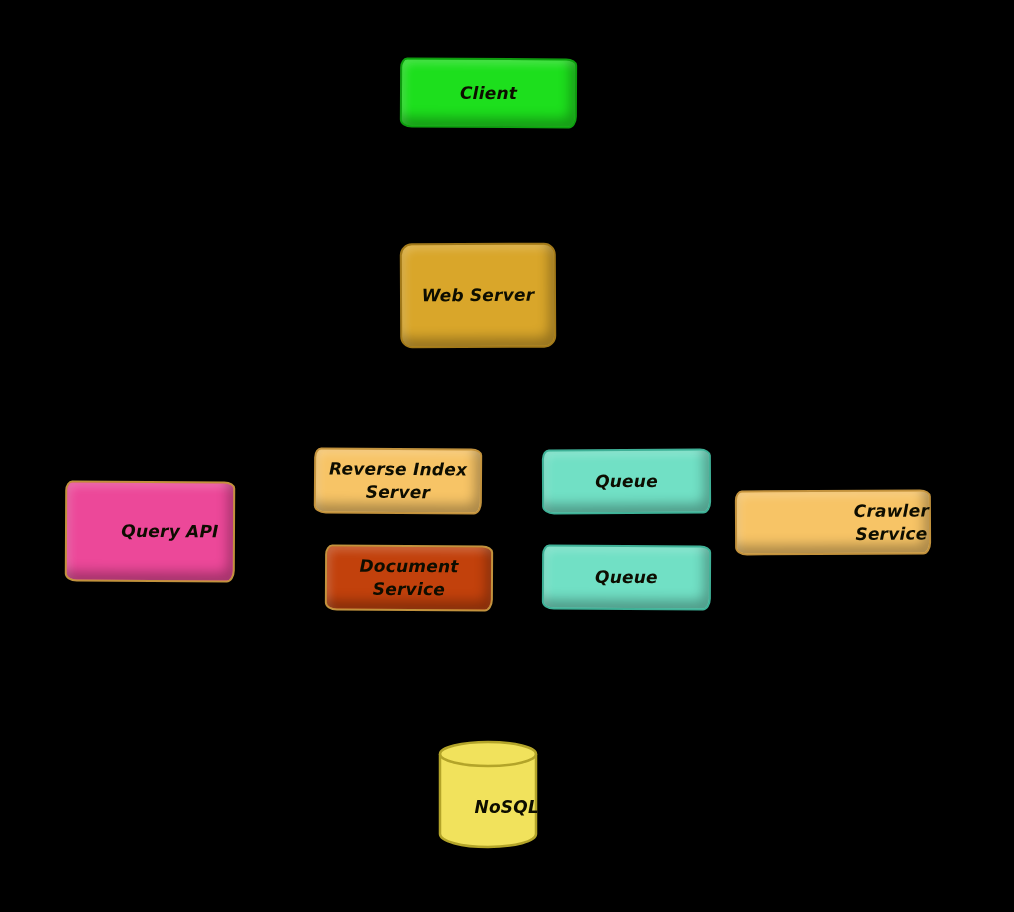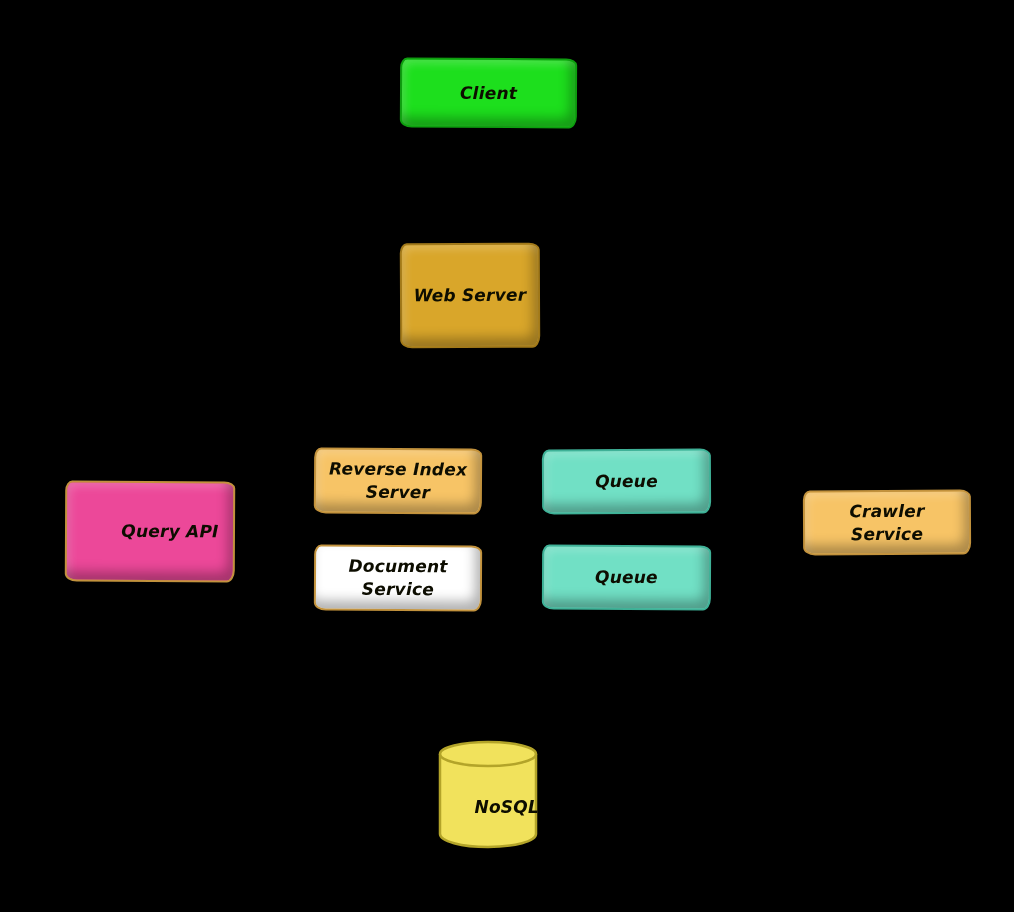--- a/index.html
+++ b/index.html
@@ -29,25 +29,25 @@
     border: 2px solid;
     border-radius: 7px 11px 8px 12px / 10px 7px 12px 8px;
     box-shadow:
       inset -5px -8px 12px rgba(0,0,0,0.30),
       inset 3px 4px 8px rgba(255,255,255,0.22);
   }
   .label { white-space: pre-line; position: relative; z-index: 2; }
 
   
   .n-client           { left: 400px; top: 58px;  width: 177px; height: 70px;  transform: rotate(0.3deg); }
-  .n-web-server       { left: 400px; top: 243px; width: 140px; height: 105px; transform: rotate(-0.3deg); }
+  .n-web-server       { left: 400px; top: 243px; width: 156px; height: 105px; transform: rotate(-0.3deg); border-radius: 12px; }
   .n-reverse-index    { left: 314px; top: 448px; width: 168px; height: 66px;  transform: rotate(0.4deg); }
   .n-queue-in         { left: 542px; top: 449px; width: 169px; height: 65px;  transform: rotate(-0.3deg); }
   .n-query-api        { left: 65px;  top: 481px; width: 170px; height: 101px; transform: rotate(0.3deg); }
-  .n-crawler-service  { left: 803px; top: 490px; width: 168px; height: 65px;  transform: rotate(-0.3deg); }
+  .n-crawler-service  { left: 735px; top: 490px; width: 196px; height: 65px;  transform: rotate(-0.3deg); justify-content: flex-end; }
   .n-document-service { left: 314px; top: 545px; width: 168px; height: 66px;  transform: rotate(0.3deg); }
   .n-queue-out        { left: 542px; top: 545px; width: 169px; height: 65px;  transform: rotate(0.3deg); }
   .n-nosql            { left: 437px; top: 740px; width: 102px; height: 110px; }
 
   .cyl { display: block; }
   .cyl svg { position: absolute; inset: 0; width: 100%; height: 100%; }
   .cyl .label {
     position: absolute;
     left: 0; right: 0;
     top: 56px;
@@ -78,21 +78,21 @@
 
   <div class="node box n-query-api" style="background-color: #ec4899; border-color: rgb(194, 146, 61); padding-left: 40px;">
     <span class="label">Query API</span>
   </div>
 
   <div class="node box n-crawler-service" style="background-color: rgb(247, 196, 102); border-color: rgb(194, 146, 61);">
     <span class="label">Crawler
 Service</span>
   </div>
 
-  <div class="node box n-document-service" style="background-color: #ffffff; border-color: rgb(194, 146, 61);">
+  <div class="node box n-document-service" style="background-color: #c2410c; border-color: rgb(194, 146, 61); margin-left: 11px;">
     <span class="label">Document
 Service</span>
   </div>
 
   <div class="node box n-queue-out" style="background-color: rgb(113, 224, 197); border-color: rgb(63, 177, 151);">
     <span class="label">Queue</span>
   </div>
 
   <div class="node cyl n-nosql" style="--fill: #f1e25c; --stroke: #b3a429;">
     <svg viewBox="0 0 102 110" aria-hidden="true">

